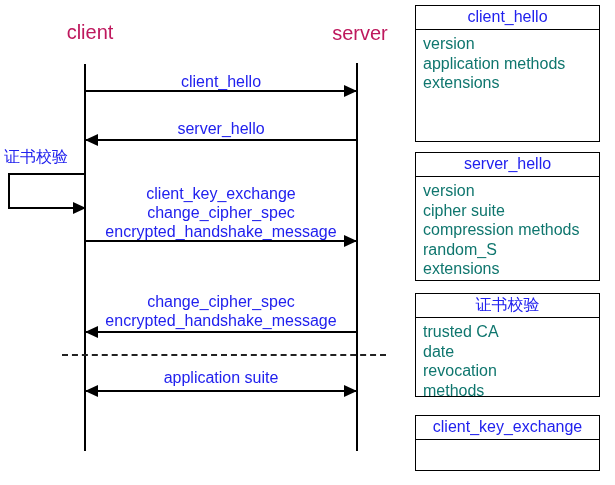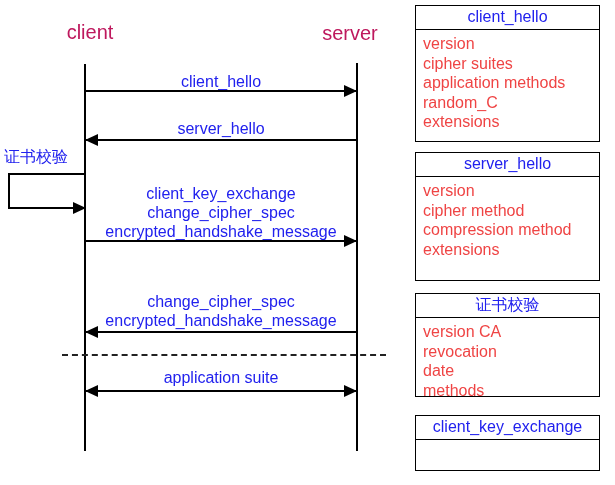--- a/index.html
+++ b/index.html
@@ -56,31 +56,31 @@
   }
   .panel-header{
     border-bottom:1.5px solid #000;
     color:#2121ee;text-align:center;
     font-size:16px;line-height:20px;
     padding:1px 0 2px;
     white-space:nowrap;
   }
   .panel-body{
     padding:4px 6px 4px 7px;
-    font-size:16px;line-height:19.5px;color:#ef4444;
+    font-size:16px;line-height:19.5px;color:#0f766e;
   }
   .panel-body div{white-space:nowrap;}
 </style>
 </head>
 <body>
 
 <div class="canvas">
 
   <div class="actor" style="left:50px;top:21px;width:80px">client</div>
-  <div class="actor" style="left:310px;top:22px;width:80px">server</div>
+  <div class="actor" style="left:320px;top:22px;width:80px">server</div>
 
   <div class="lifeline" style="left:84px;top:64px;height:387px"></div>
   <div class="lifeline" style="left:356px;top:63px;height:388px"></div>
 
   <div class="msg-label" style="top:72px">
     <span>client_hello</span>
   </div>
   <div class="mline" style="top:90px">
     <i class="ah-r"></i>
   </div>
@@ -123,43 +123,42 @@
   </div>
   <div class="mline" style="top:390px">
     <i class="ah-l"></i>
     <i class="ah-r"></i>
   </div>
 
   <div class="panel" style="top:5px;height:137px">
     <div class="panel-header">client_hello</div>
     <div class="panel-body">
       <div>version</div>
-      <div>cipher suites</div>
       <div>application methods</div>
-      <div>random_C</div>
       <div>extensions</div>
     </div>
   </div>
 
   <div class="panel" style="top:152px;height:129px">
     <div class="panel-header">server_hello</div>
     <div class="panel-body">
       <div>version</div>
-      <div>cipher method</div>
-      <div>compression method</div>
+      <div>cipher suite</div>
+      <div>compression methods</div>
+      <div>random_S</div>
       <div>extensions</div>
     </div>
   </div>
 
   <div class="panel" style="top:293px;height:104px">
     <div class="panel-header">证书校验</div>
     <div class="panel-body">
-      <div>version CA</div>
+      <div>trusted CA</div>
+      <div>date</div>
       <div>revocation</div>
-      <div>date</div>
       <div>methods</div>
     </div>
   </div>
 
   <div class="panel" style="top:415px;height:56px">
     <div class="panel-header">client_key_exchange</div>
   </div>
 
 </div>
 

